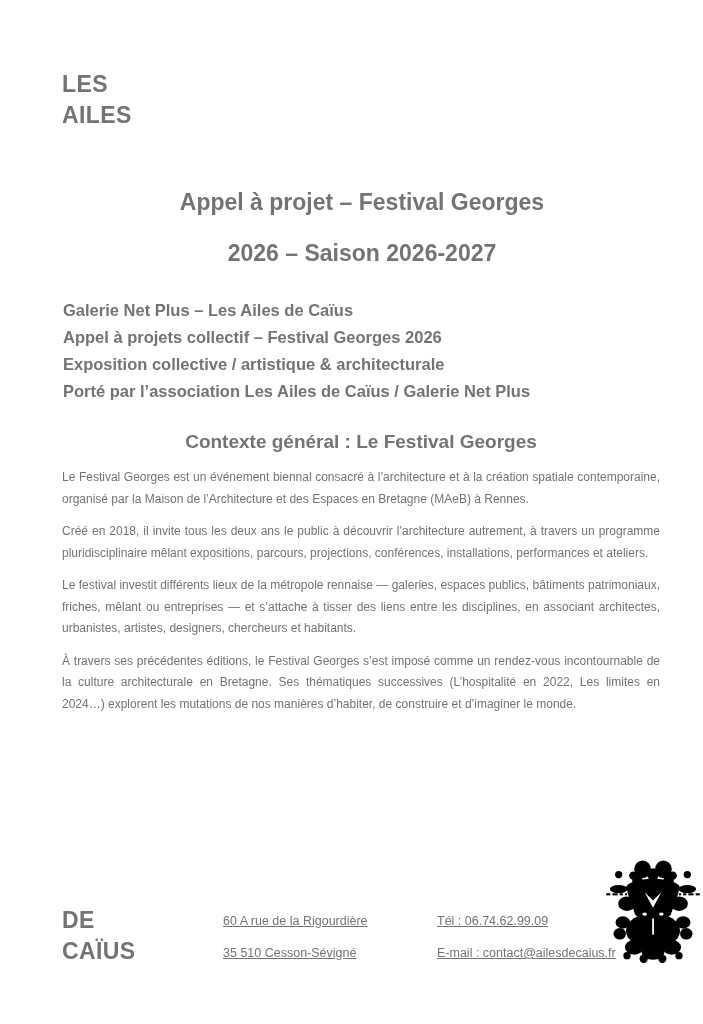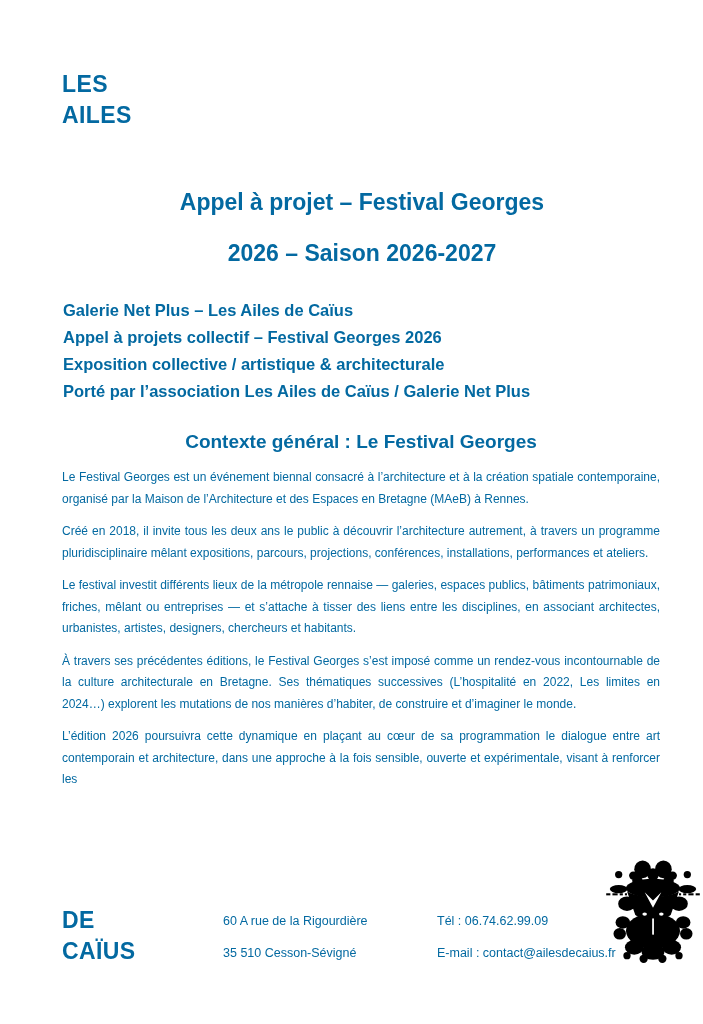--- a/index.html
+++ b/index.html
@@ -4,21 +4,21 @@
 <title>Appel à projet – Festival Georges 2026</title>
 <style>
   * { box-sizing: border-box; }
   html, body { margin: 0; padding: 0; background: #ffffff; }
   .page {
     position: relative;
     width: 703px;
     height: 1024px;
     margin: 0 auto;
     background: #ffffff;
-    color: #0369a1;
+    color: #737373;
     font-family: "Liberation Sans", sans-serif;
     overflow: hidden;
   }
   .brand {
     font-weight: 700;
     font-size: 23px;
     line-height: 31px;
     letter-spacing: 0.4px;
   }
   .brand-top { position: absolute; left: 62px; top: 69px; }
@@ -58,21 +58,21 @@
     font-size: 12px;
     line-height: 21.5px;
     text-align: justify;
     margin: 0 0 11px 0;
   }
   .footer-col {
     position: absolute;
     font-size: 12.5px;
     line-height: 15px;
   }
-  .footer-col .line { margin-bottom: 17px; }
+  .footer-col .line { margin-bottom: 17px; text-decoration: underline; }
   .addr { left: 223px; top: 914px; }
   .contact { left: 437px; top: 914px; }
   .logo {
     position: absolute;
     left: 606px;
     top: 860px;
     width: 94px;
     height: 104px;
   }
   .logo svg { width: 100%; height: 100%; display: block; }
@@ -98,21 +98,20 @@
     <div>Exposition collective / artistique &amp; architecturale</div>
     <div>Porté par l’association Les Ailes de Caïus / Galerie Net Plus</div>
   </div>
 
   <div class="content">
     <h2>Contexte général : Le Festival Georges</h2>
     <p>Le Festival Georges est un événement biennal consacré à l’architecture et à la création spatiale contemporaine, organisé par la Maison de l’Architecture et des Espaces en Bretagne (MAeB) à Rennes.</p>
     <p>Créé en 2018, il invite tous les deux ans le public à découvrir l’architecture autrement, à travers un programme pluridisciplinaire mêlant expositions, parcours, projections, conférences, installations, performances et ateliers.</p>
     <p>Le festival investit différents lieux de la métropole rennaise — galeries, espaces publics, bâtiments patrimoniaux, friches, mêlant ou entreprises — et s’attache à tisser des liens entre les disciplines, en associant architectes, urbanistes, artistes, designers, chercheurs et habitants.</p>
     <p>À travers ses précédentes éditions, le Festival Georges s’est imposé comme un rendez-vous incontournable de la culture architecturale en Bretagne. Ses thématiques successives (L’hospitalité en 2022, Les limites en 2024…) explorent les mutations de nos manières d’habiter, de construire et d’imaginer le monde.</p>
-    <p>L’édition 2026 poursuivra cette dynamique en plaçant au cœur de sa programmation le dialogue entre art contemporain et architecture, dans une approche à la fois sensible, ouverte et expérimentale, visant à renforcer les</p>
   </div>
 
   <div class="brand brand-bottom">
     <div>DE</div>
     <div>CAÏUS</div>
   </div>
 
   <div class="footer-col addr">
     <div class="line">60 A rue de la Rigourdière</div>
     <div class="line">35 510 Cesson-Sévigné</div>

